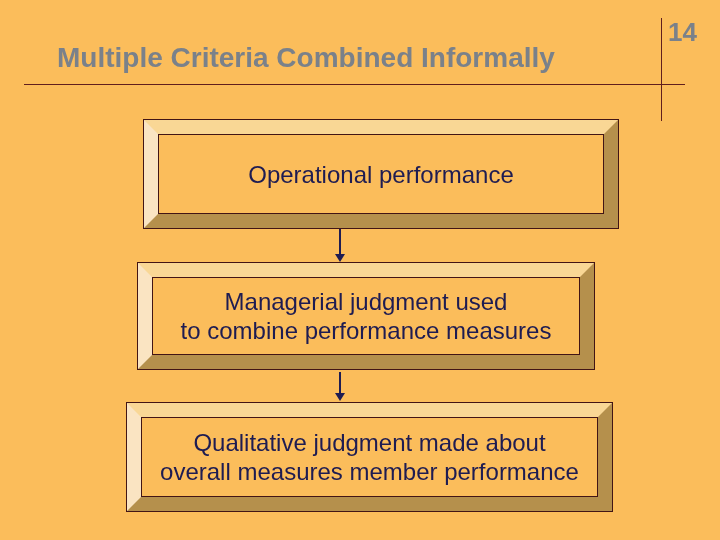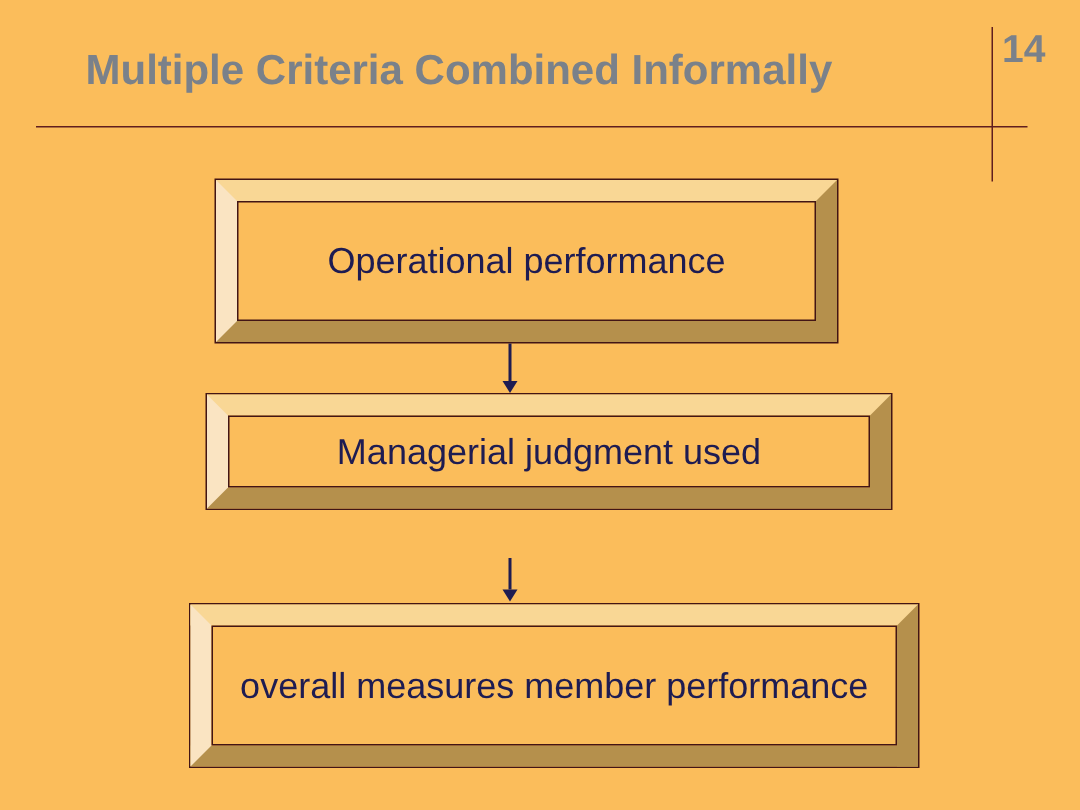--- a/index.html
+++ b/index.html
@@ -8,21 +8,21 @@
     position: relative;
     width: 720px;
     height: 540px;
     background: var(--background, #FBBD5B);
     overflow: hidden;
     font-family: "Liberation Sans", sans-serif;
   }
   .slide-title {
     position: absolute;
     left: 57px;
-    top: 31px;
+    top: 42px;
     font-size: 28px;
     font-weight: bold;
     letter-spacing: 0px;
     color: var(--title-text, #7A818A);
     white-space: nowrap;
   }
   .page-number {
     position: absolute;
     left: 668px;
     top: 17px;
@@ -66,22 +66,22 @@
     justify-content: center;
     align-items: center;
     text-align: center;
   }
   .box-text-line {
     font-size: 24px;
     line-height: 29px;
     color: var(--body-text, #1E1C52);
     white-space: nowrap;
   }
-  .box-1 { left: 143px; top: 119px; width: 416px; height: 110px; }
-  .box-2 { left: 137px; top: 262px; width: 458px; height: 78px; }
+  .box-1 { left: 143px; top: 119px; width: 476px; height: 110px; }
+  .box-2 { left: 137px; top: 262px; width: 458px; height: 108px; }
   .box-3 { left: 126px; top: 402px; width: 487px; height: 110px; }
   .connector-arrow {
     position: absolute;
     width: 12px;
     display: flex;
     flex-direction: column;
     align-items: center;
   }
   .arrow-1 { left: 334px; top: 229px; height: 33px; }
   .arrow-2 { left: 334px; top: 372px; height: 29px; }
@@ -120,30 +120,32 @@
 
   <div class="connector-arrow arrow-1">
     <div class="arrow-line"></div>
     <div class="arrow-head"></div>
   </div>
 
   <div class="flow-box box-2">
     <div class="box-bevel">
       <div class="box-inner">
         <div class="box-text-line">Managerial judgment used</div>
+        <div class="box-text-line">to combine performance measures</div>
       </div>
     </div>
   </div>
 
   <div class="connector-arrow arrow-2">
     <div class="arrow-line"></div>
     <div class="arrow-head"></div>
   </div>
 
   <div class="flow-box box-3">
     <div class="box-bevel">
       <div class="box-inner">
+        <div class="box-text-line">Qualitative judgment made about</div>
         <div class="box-text-line">overall measures member performance</div>
       </div>
     </div>
   </div>
 
 </div>
 
 </body></html>

